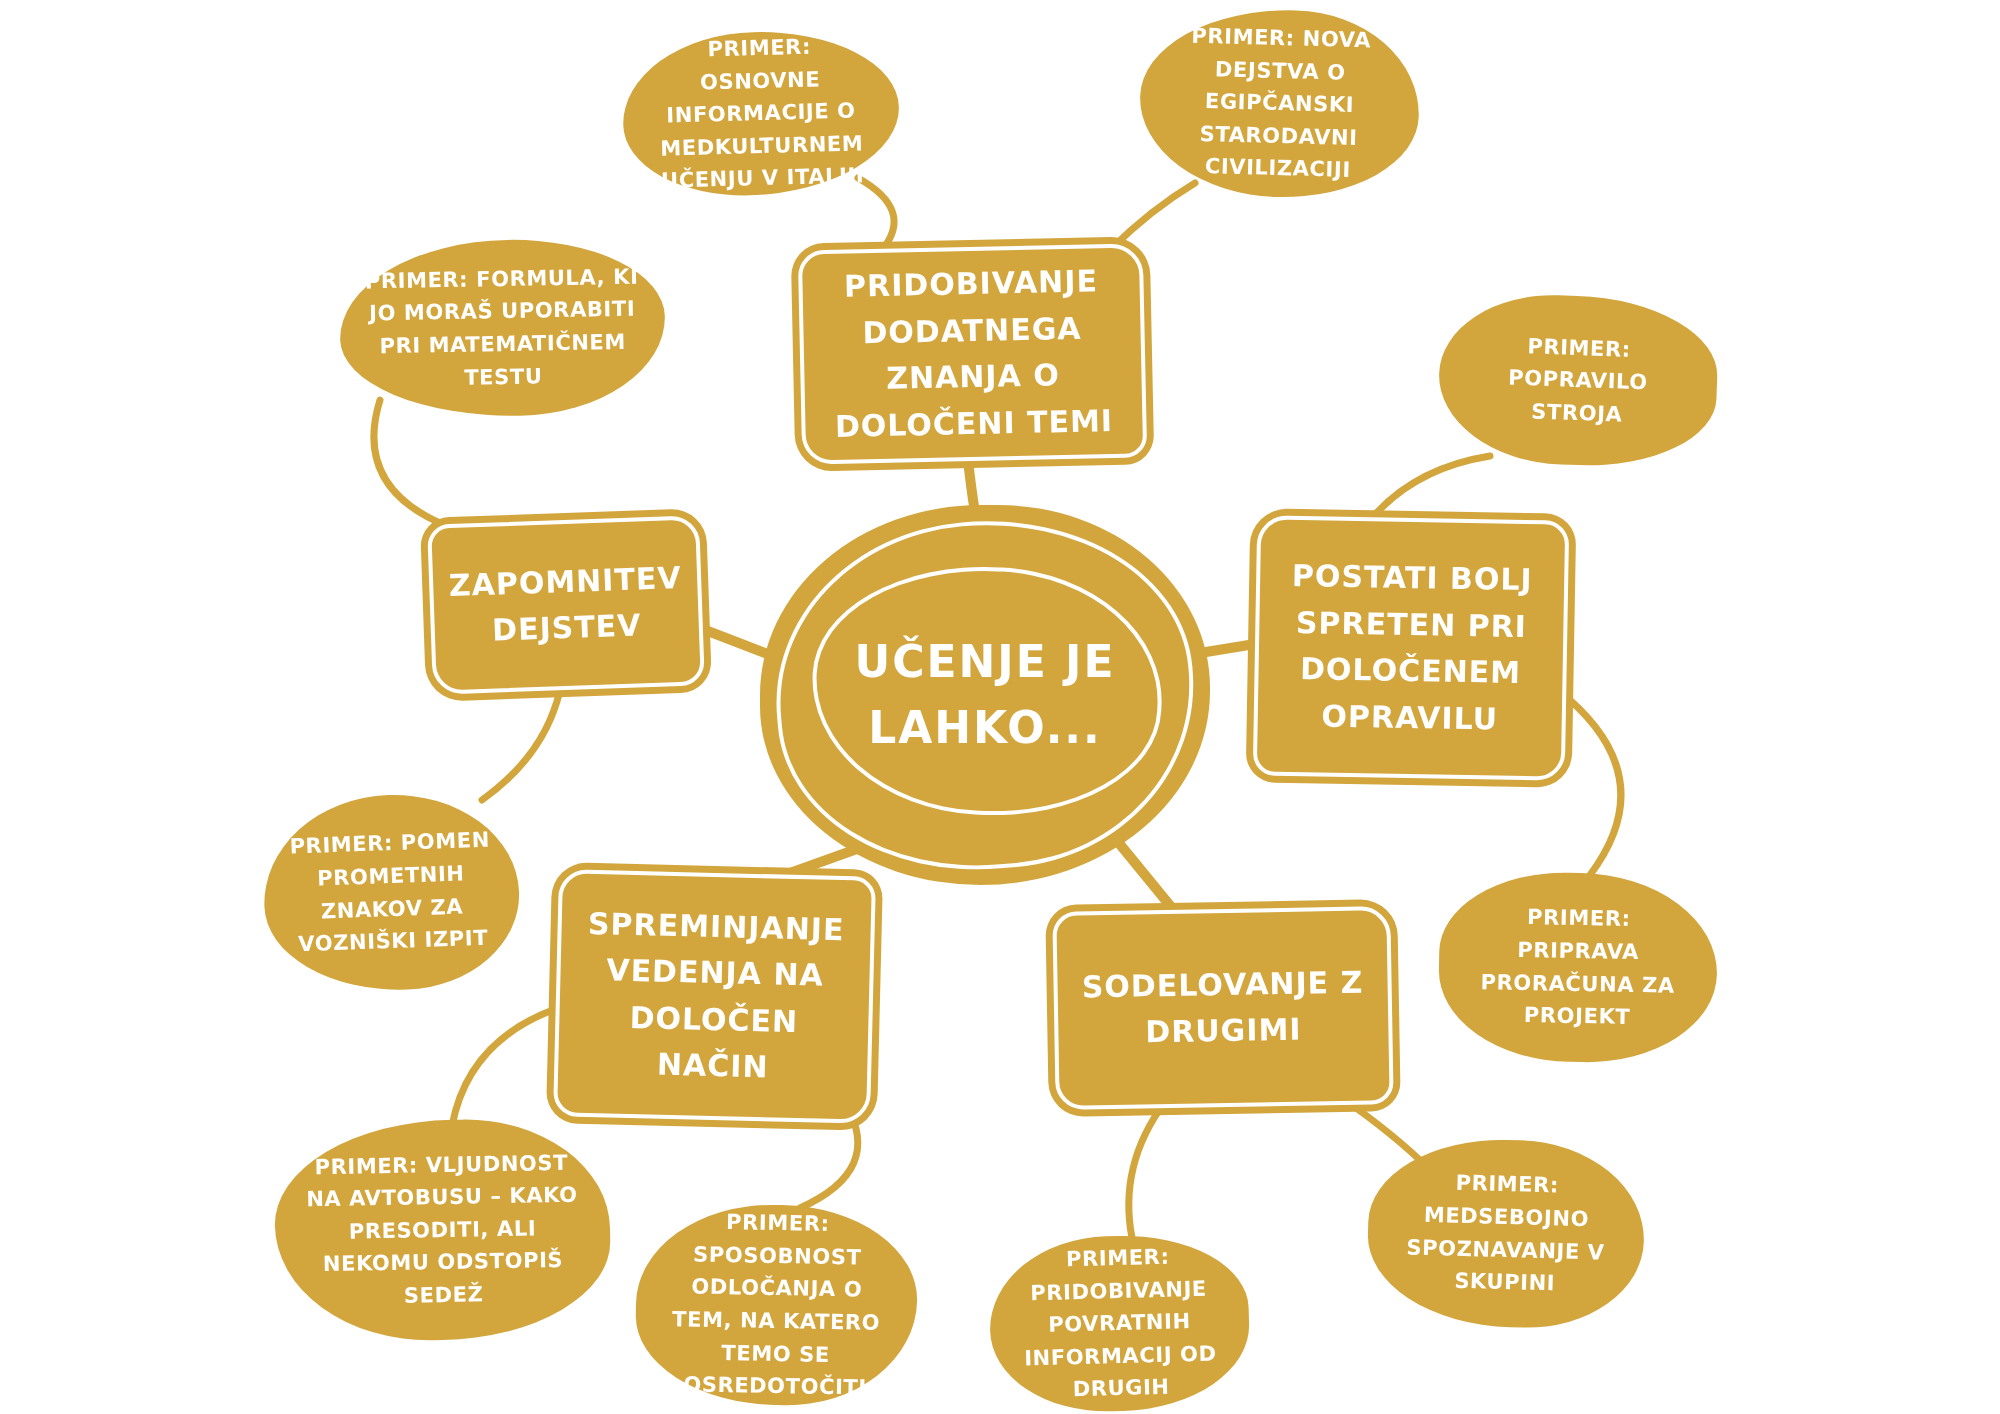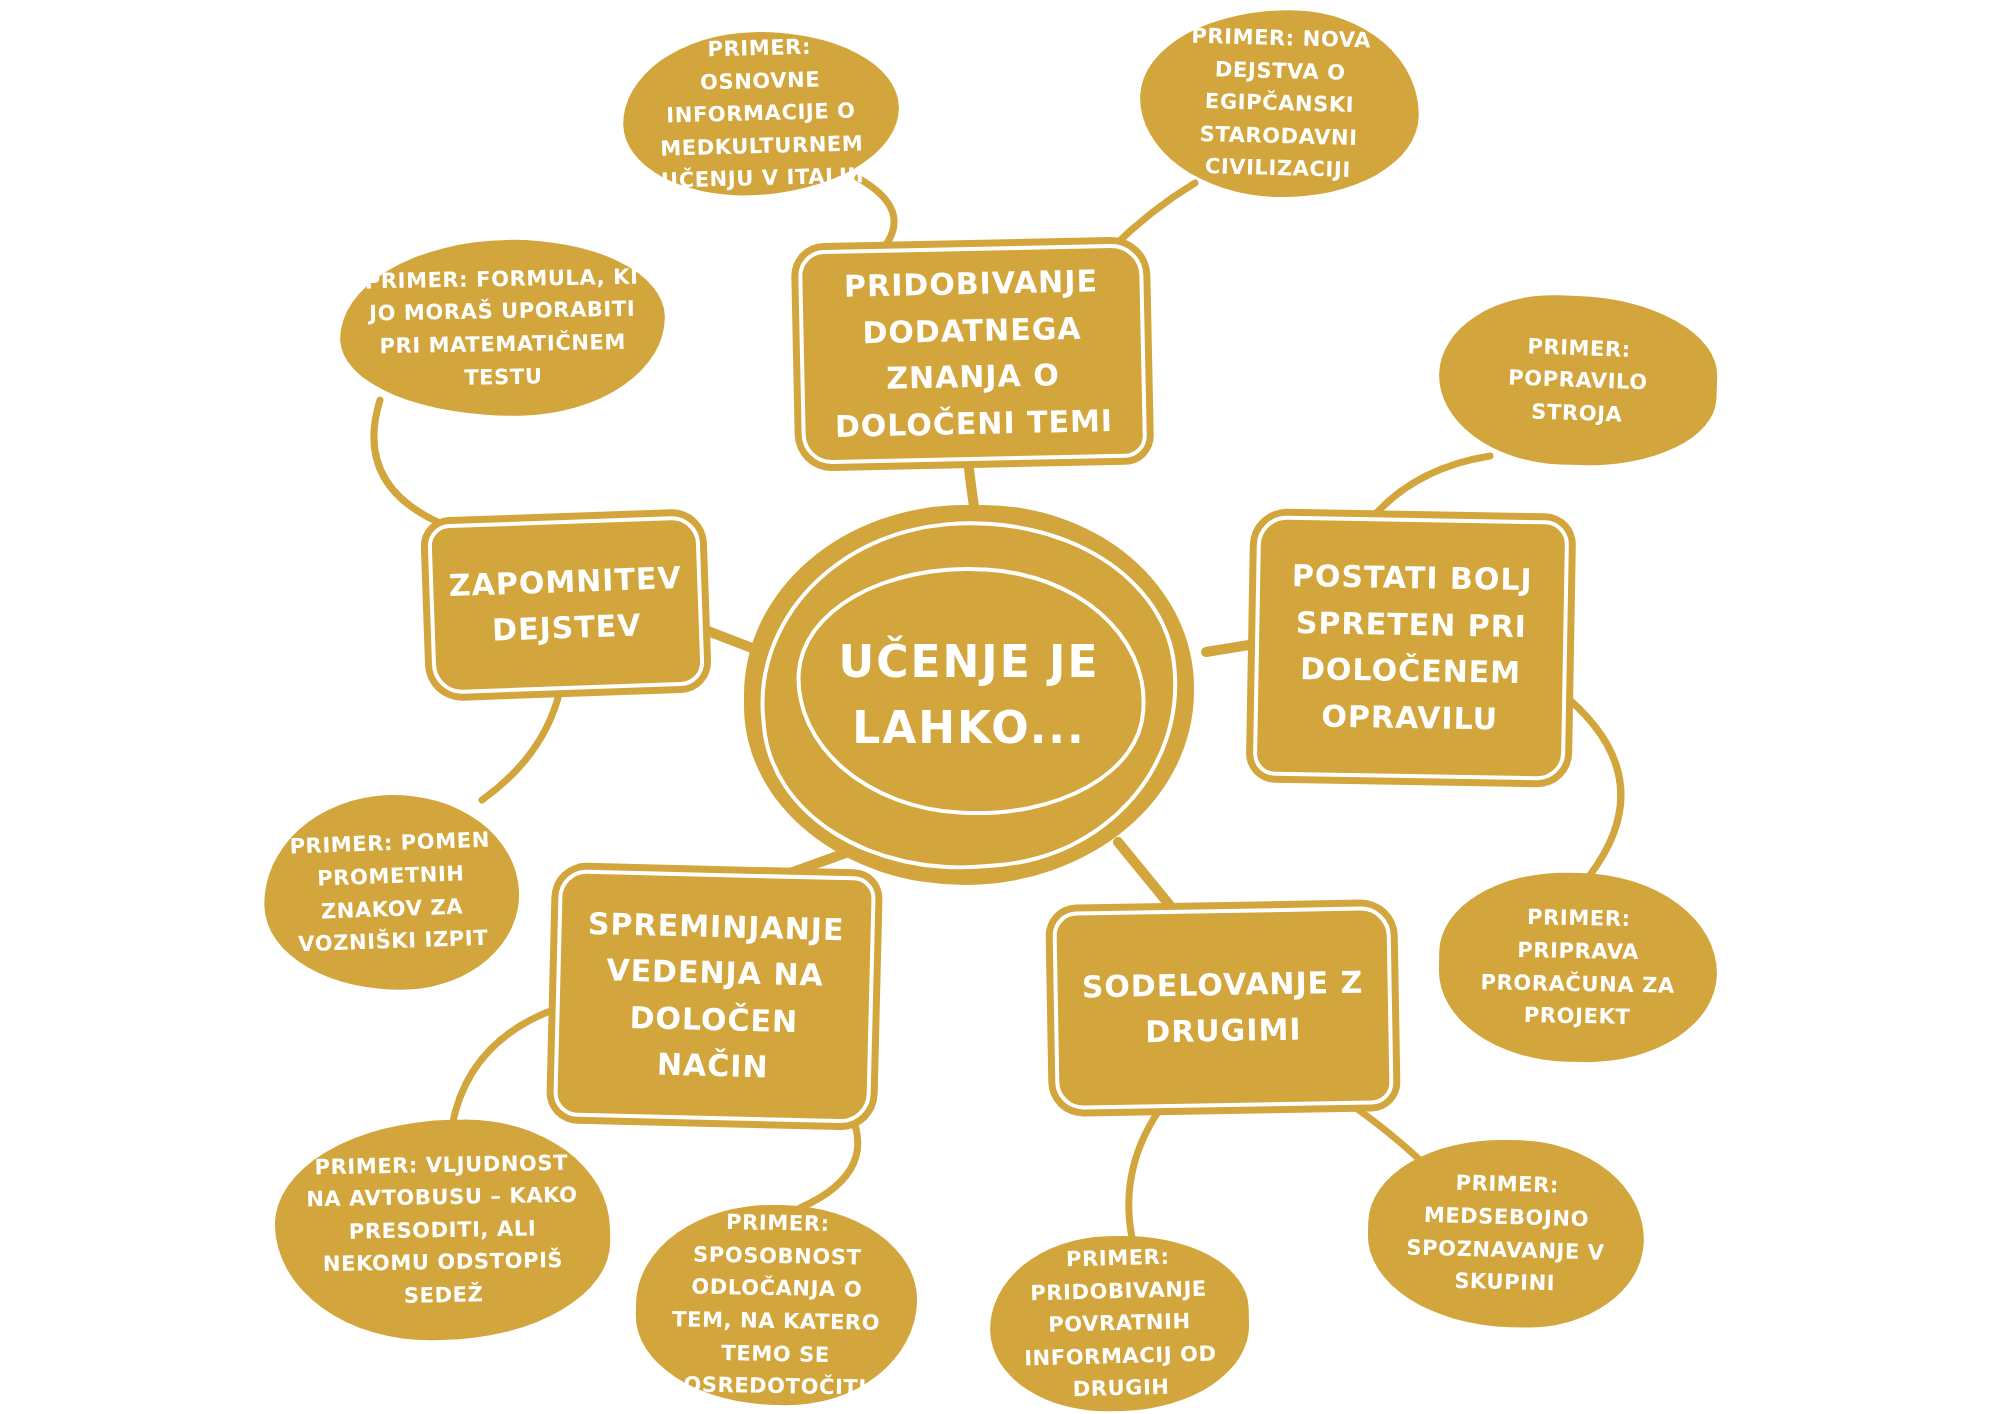--- a/index.html
+++ b/index.html
@@ -118,21 +118,21 @@
     <path class="twig" d="M 380 400 Q 352 490 452 528"></path>
     <path class="twig" d="M 560 690 Q 545 755 482 800"></path>
     <path class="twig" d="M 1372 518 Q 1415 468 1490 456"></path>
     <path class="twig" d="M 1558 690 Q 1665 775 1590 875"></path>
     <path class="twig" d="M 558 1008 Q 468 1040 452 1126"></path>
     <path class="twig" d="M 845 1103 Q 885 1170 800 1208"></path>
     <path class="twig" d="M 1165 1102 Q 1118 1165 1132 1238"></path>
     <path class="twig" d="M 1342 1098 Q 1395 1135 1428 1168"></path>
   </svg>
 
-  <div class="center-node" style="left:744px; top:505px; width:450px; height:380px;">
+  <div class="center-node" style="left:760px; top:505px; width:450px; height:380px;">
     <div class="ring r1"></div>
     <div class="ring r2"></div>
     <span>UČENJE JE LAHKO...</span>
   </div>
 
   <div class="node" style="left:800px; top:247px; width:345px; height:214px; border-radius:26px 32px 22px 30px; transform:rotate(-1.2deg);">
     <span>PRIDOBIVANJE DODATNEGA ZNANJA O DOLOČENI TEMI</span>
   </div>
 
   <div class="node" style="left:430px; top:520px; width:272px; height:170px; border-radius:22px 28px 24px 30px; transform:rotate(-2deg);">

